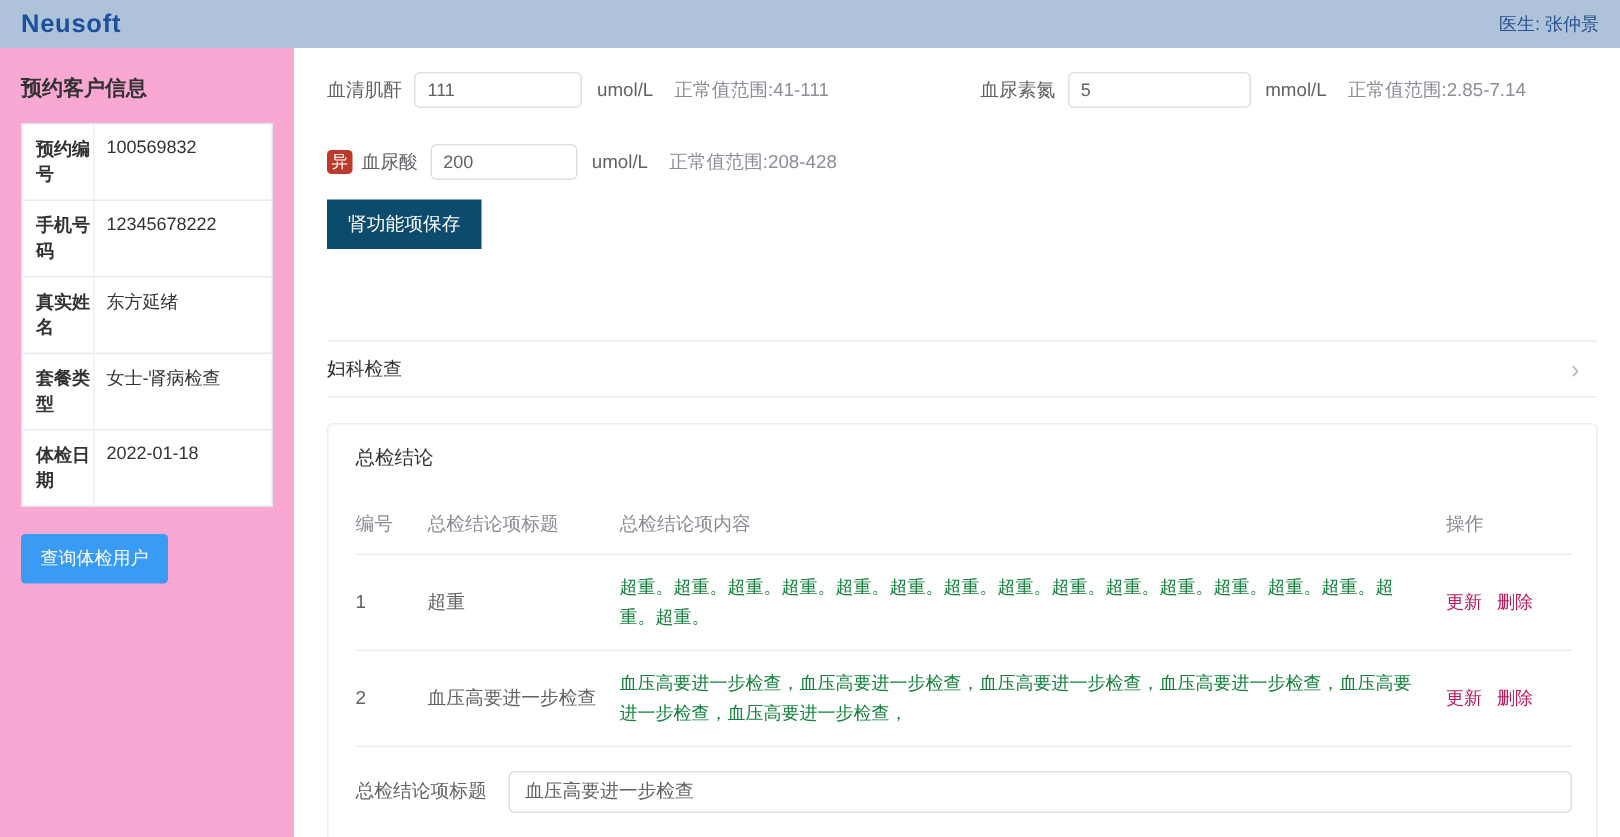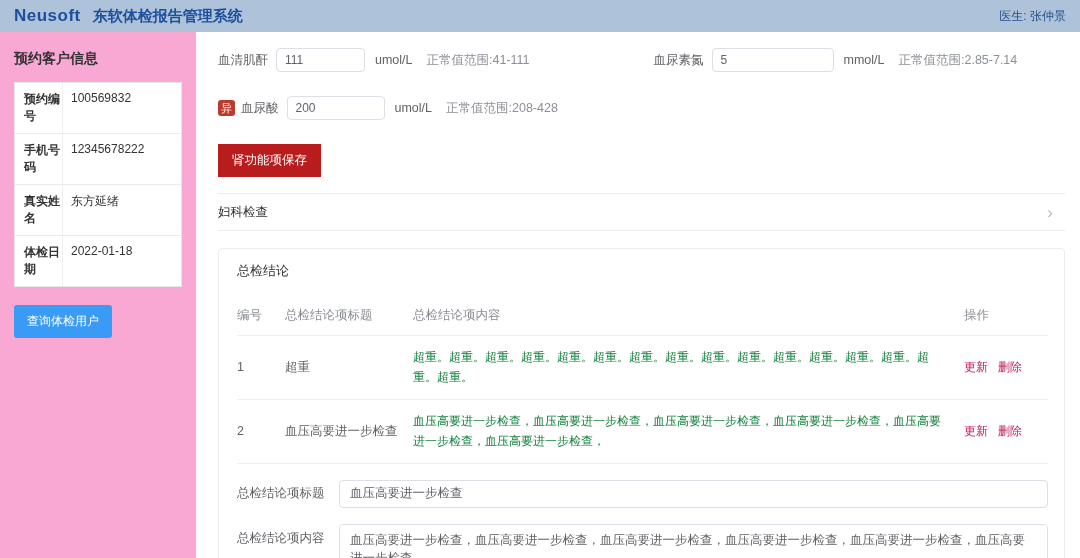--- a/index.html
+++ b/index.html
@@ -24,27 +24,27 @@
   .svalue { flex:1; padding:8px 0 8px 8px; font-size:12px; color:#333; white-space:nowrap; }
   .btn-query { margin-top:18px; background:#3a9bf5; color:#fff; border:none; border-radius:3px; font-size:12px; padding:8px 13px; cursor:pointer; }
 
   
   .main { flex:1; background:#fff; padding:16px 15px 0 22px; }
 
   .lab-grid { display:grid; grid-template-columns: 1fr 1fr; row-gap:10px;gap:24px; }
   .lab-item { display:flex; align-items:center; font-size:12.5px; color:#606266; }
   .abn-badge { background:#bb3a2c; color:#fff; font-size:11px; padding:1px 3px; border-radius:3px; margin-right:6px; line-height:14px; }
   .lab-label { margin-right:8px; white-space:nowrap; }
-  .lab-input { width:89px; height:24px; border:1px solid #dcdfe6; border-radius:4px; padding:0 8px; font-size:12px; color:#606266; font-family:"Liberation Sans",sans-serif; }
+  .lab-input { width:112px; height:24px; border:1px solid #dcdfe6; border-radius:4px; padding:0 8px; font-size:12px; color:#606266; font-family:"Liberation Sans",sans-serif; }
   .unit { margin:0 14px 0 10px; color:#606266; }
   .range { color:#8b8f97; }
 
-  .btn-blue { margin:24px 0 16px; background:#b91c1c; color:#fff; border:none; border-radius:0; font-size:12.5px; padding:8px 14px; cursor:pointer; }
+  .btn-blue { margin:13px 0 16px; background:#0c4a6e; color:#fff; border:none; border-radius:0; font-size:12.5px; padding:8px 14px; cursor:pointer; }
 
-  .collapse-row { border-top:1px solid #ececec; border-bottom:1px solid #ececec; height:38px; display:flex; align-items:center; justify-content:space-between; font-size:12.5px; color:#303133; cursor:pointer; padding-right:12px; }
+  .collapse-row { border-top:1px solid #ececec; border-bottom:1px solid #ececec; height:38px; display:flex; align-items:center; justify-content:space-between; font-size:12.5px; color:#303133; cursor:pointer; padding-right:12px;margin-top:45px; }
   .chev { color:#b6b9be; font-size:17px; line-height:1; }
 
   
   .panel { margin-top:17px; border:1px solid #e9edf3; border-radius:4px; padding:13px 16px 26px 18px; height:340px; }
   .panel-head { display:flex; align-items:center; justify-content:space-between; }
   .panel-title { font-size:13px; color:#303133; }
   .btn-red { background:#f56c6c; color:#fff; border:none; border-radius:4px; font-size:12.5px; padding:8px 10px; cursor:pointer; }
 
   .ctable { margin-top:16px; font-size:12.5px; }
   .crow { display:grid; grid-template-columns:48px 128px 1fr 84px; align-items:center; border-bottom:1px solid #ebeef5; }
@@ -60,40 +60,43 @@
   .frm-label { width:90px; flex:none; font-size:12.5px; color:#606266; margin-right:12px; padding-top:6px; }
   .form-row:not(.top) .frm-label { padding-top:0; }
   .frm-input { flex:1; height:28px; border:1px solid #dcdfe6; border-radius:4px; padding:0 10px; font-size:12.5px; color:#606266; font-family:"Liberation Sans",sans-serif; }
   .frm-textarea { flex:1; height:48px; border:1px solid #dcdfe6; border-radius:4px; padding:6px 10px; font-size:12.5px; color:#606266; resize:both; font-family:"Liberation Sans",sans-serif; line-height:1.5; }
 </style>
 </head>
 <body>
 
 <header class="app-header">
   <span class="brand">Neusoft</span>
-  <span class="app-title">东软体检报告管理系统</span>
   <span class="doctor">医生: 张仲景</span>
 </header>
 
 <div class="layout">
 
   <aside class="sidebar">
     <div class="side-title">预约客户信息</div>
     <div class="side-table">
       <div class="srow">
         <div class="slabel">预约编号</div>
         <div class="svalue">100569832</div>
       </div>
       <div class="srow">
         <div class="slabel">手机号码</div>
         <div class="svalue">12345678222</div>
       </div>
       <div class="srow">
         <div class="slabel">真实姓名</div>
         <div class="svalue">东方延绪</div>
+      </div>
+      <div class="srow">
+        <div class="slabel">套餐类型</div>
+        <div class="svalue">女士-肾病检查</div>
       </div>
       <div class="srow">
         <div class="slabel">体检日期</div>
         <div class="svalue">2022-01-18</div>
       </div>
     </div>
     <button class="btn-query">查询体检用户</button>
   </aside>
 
   <main class="main">

